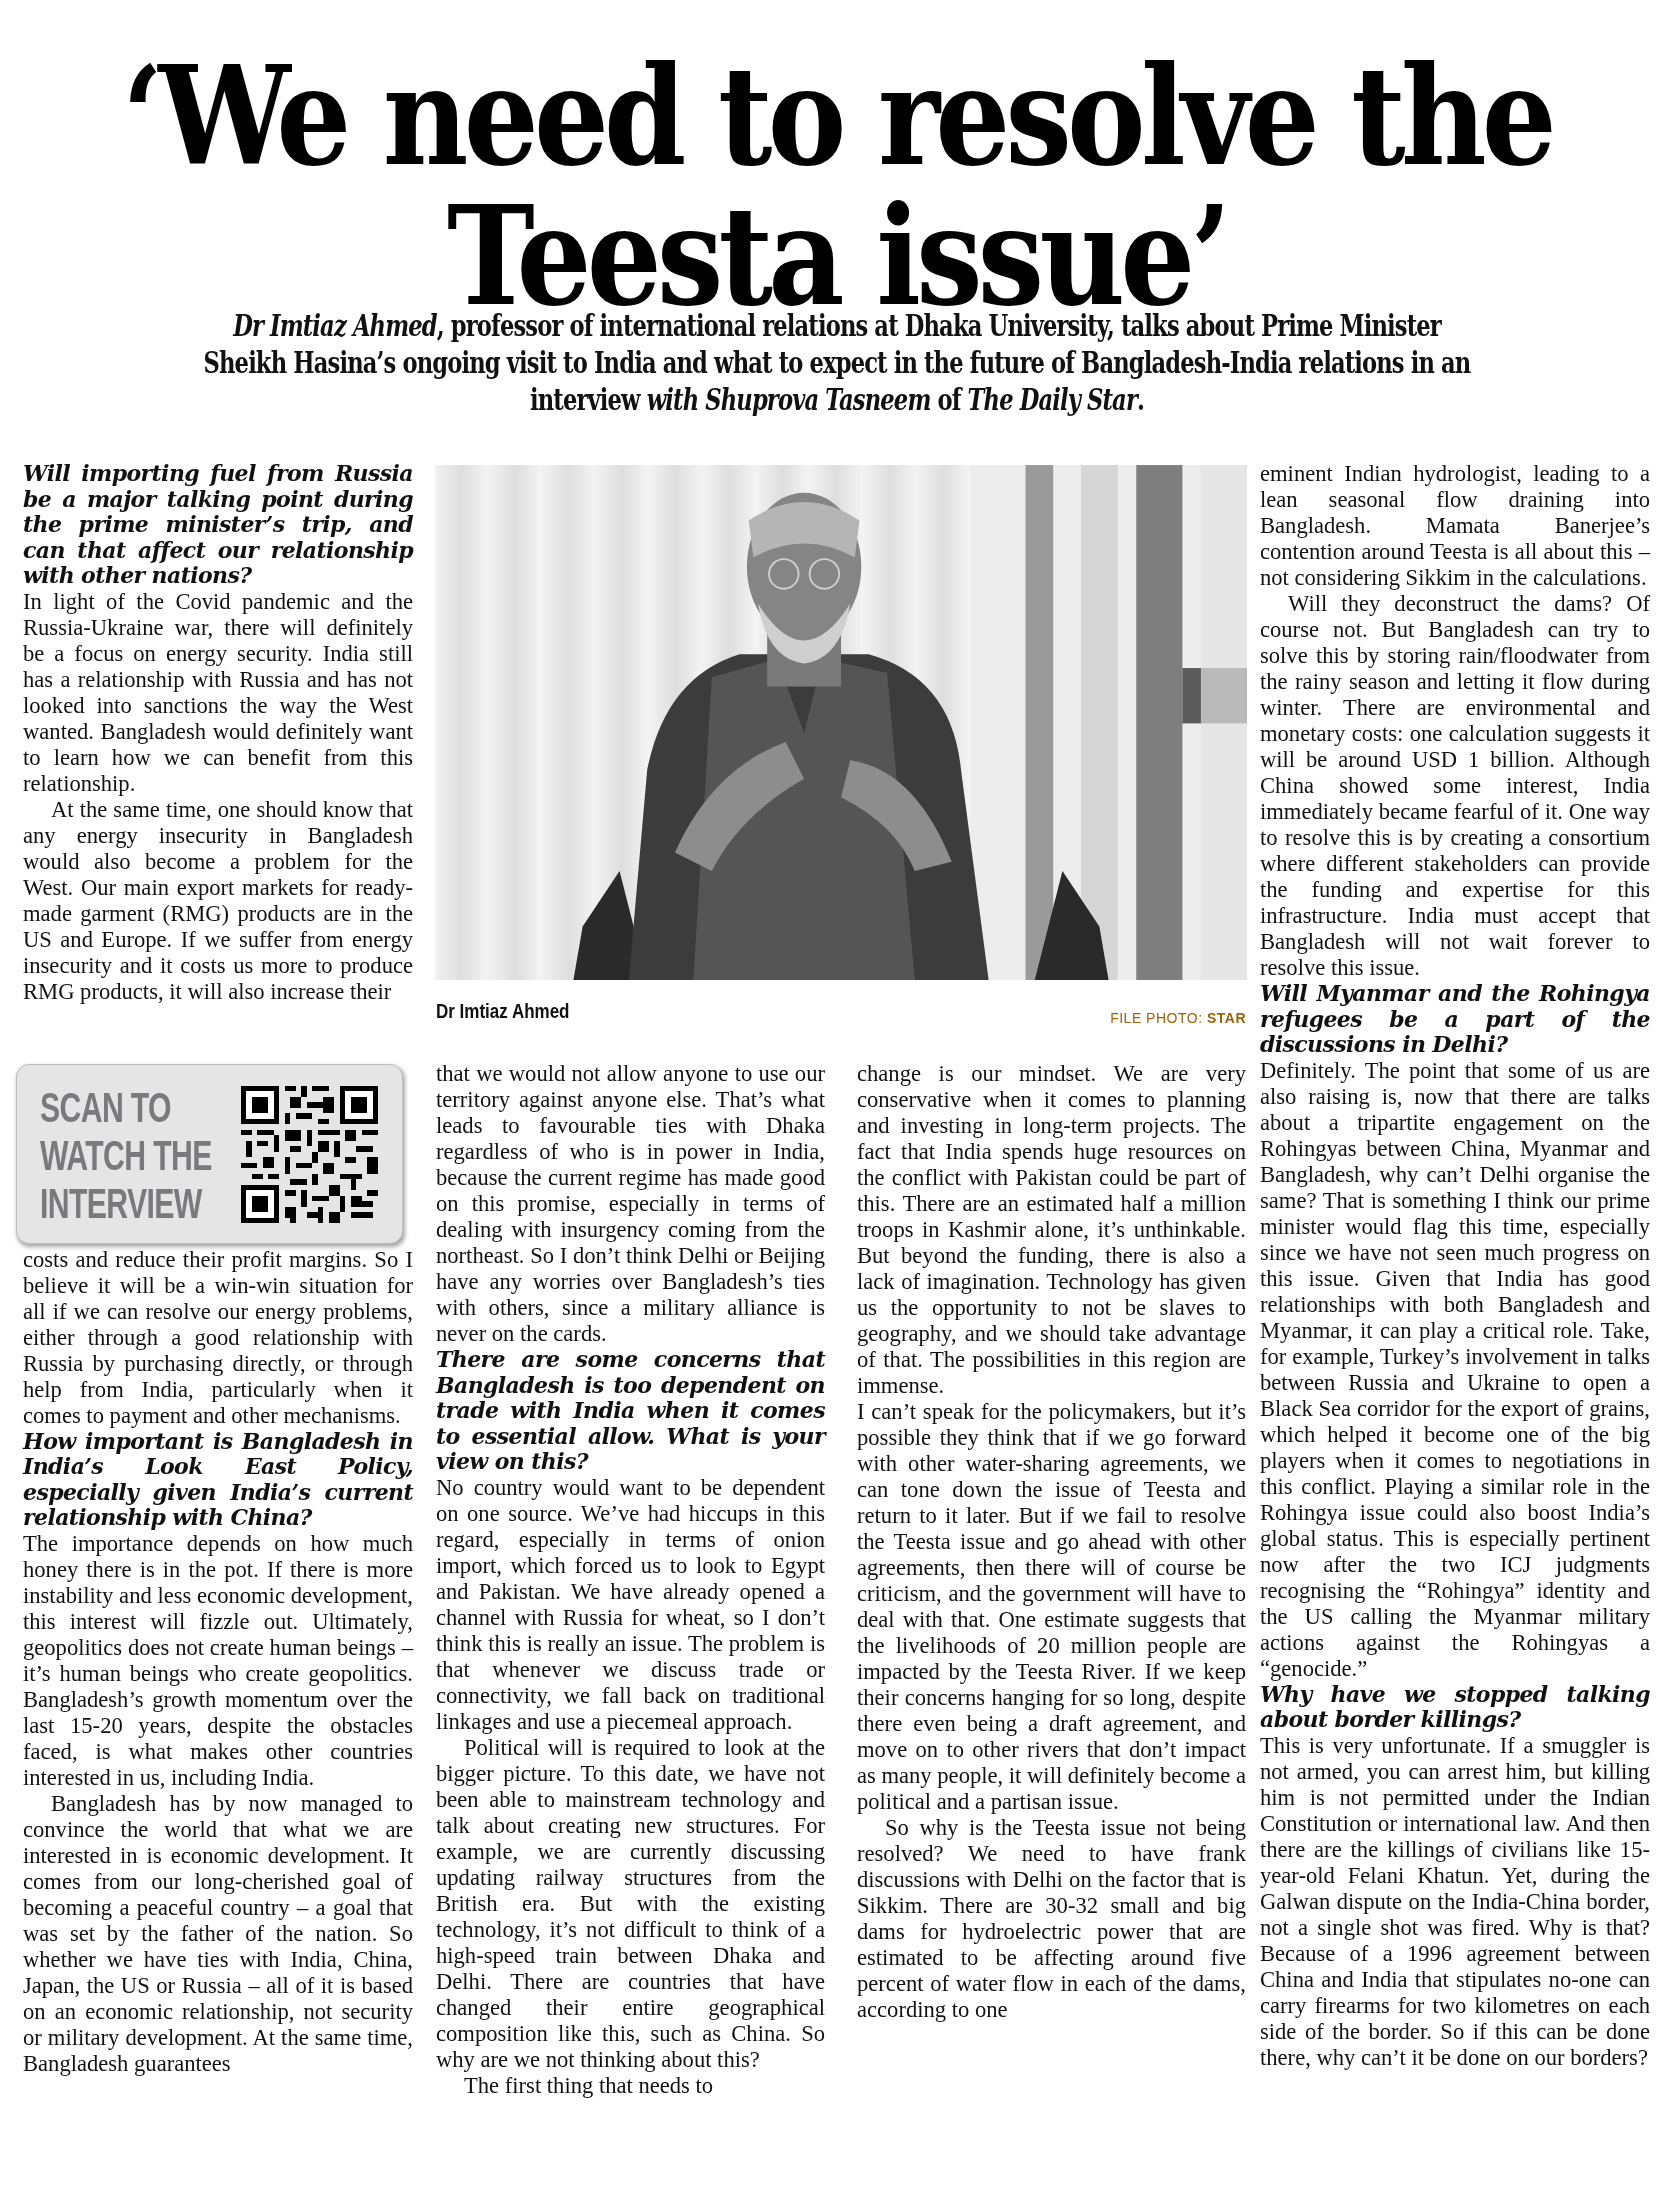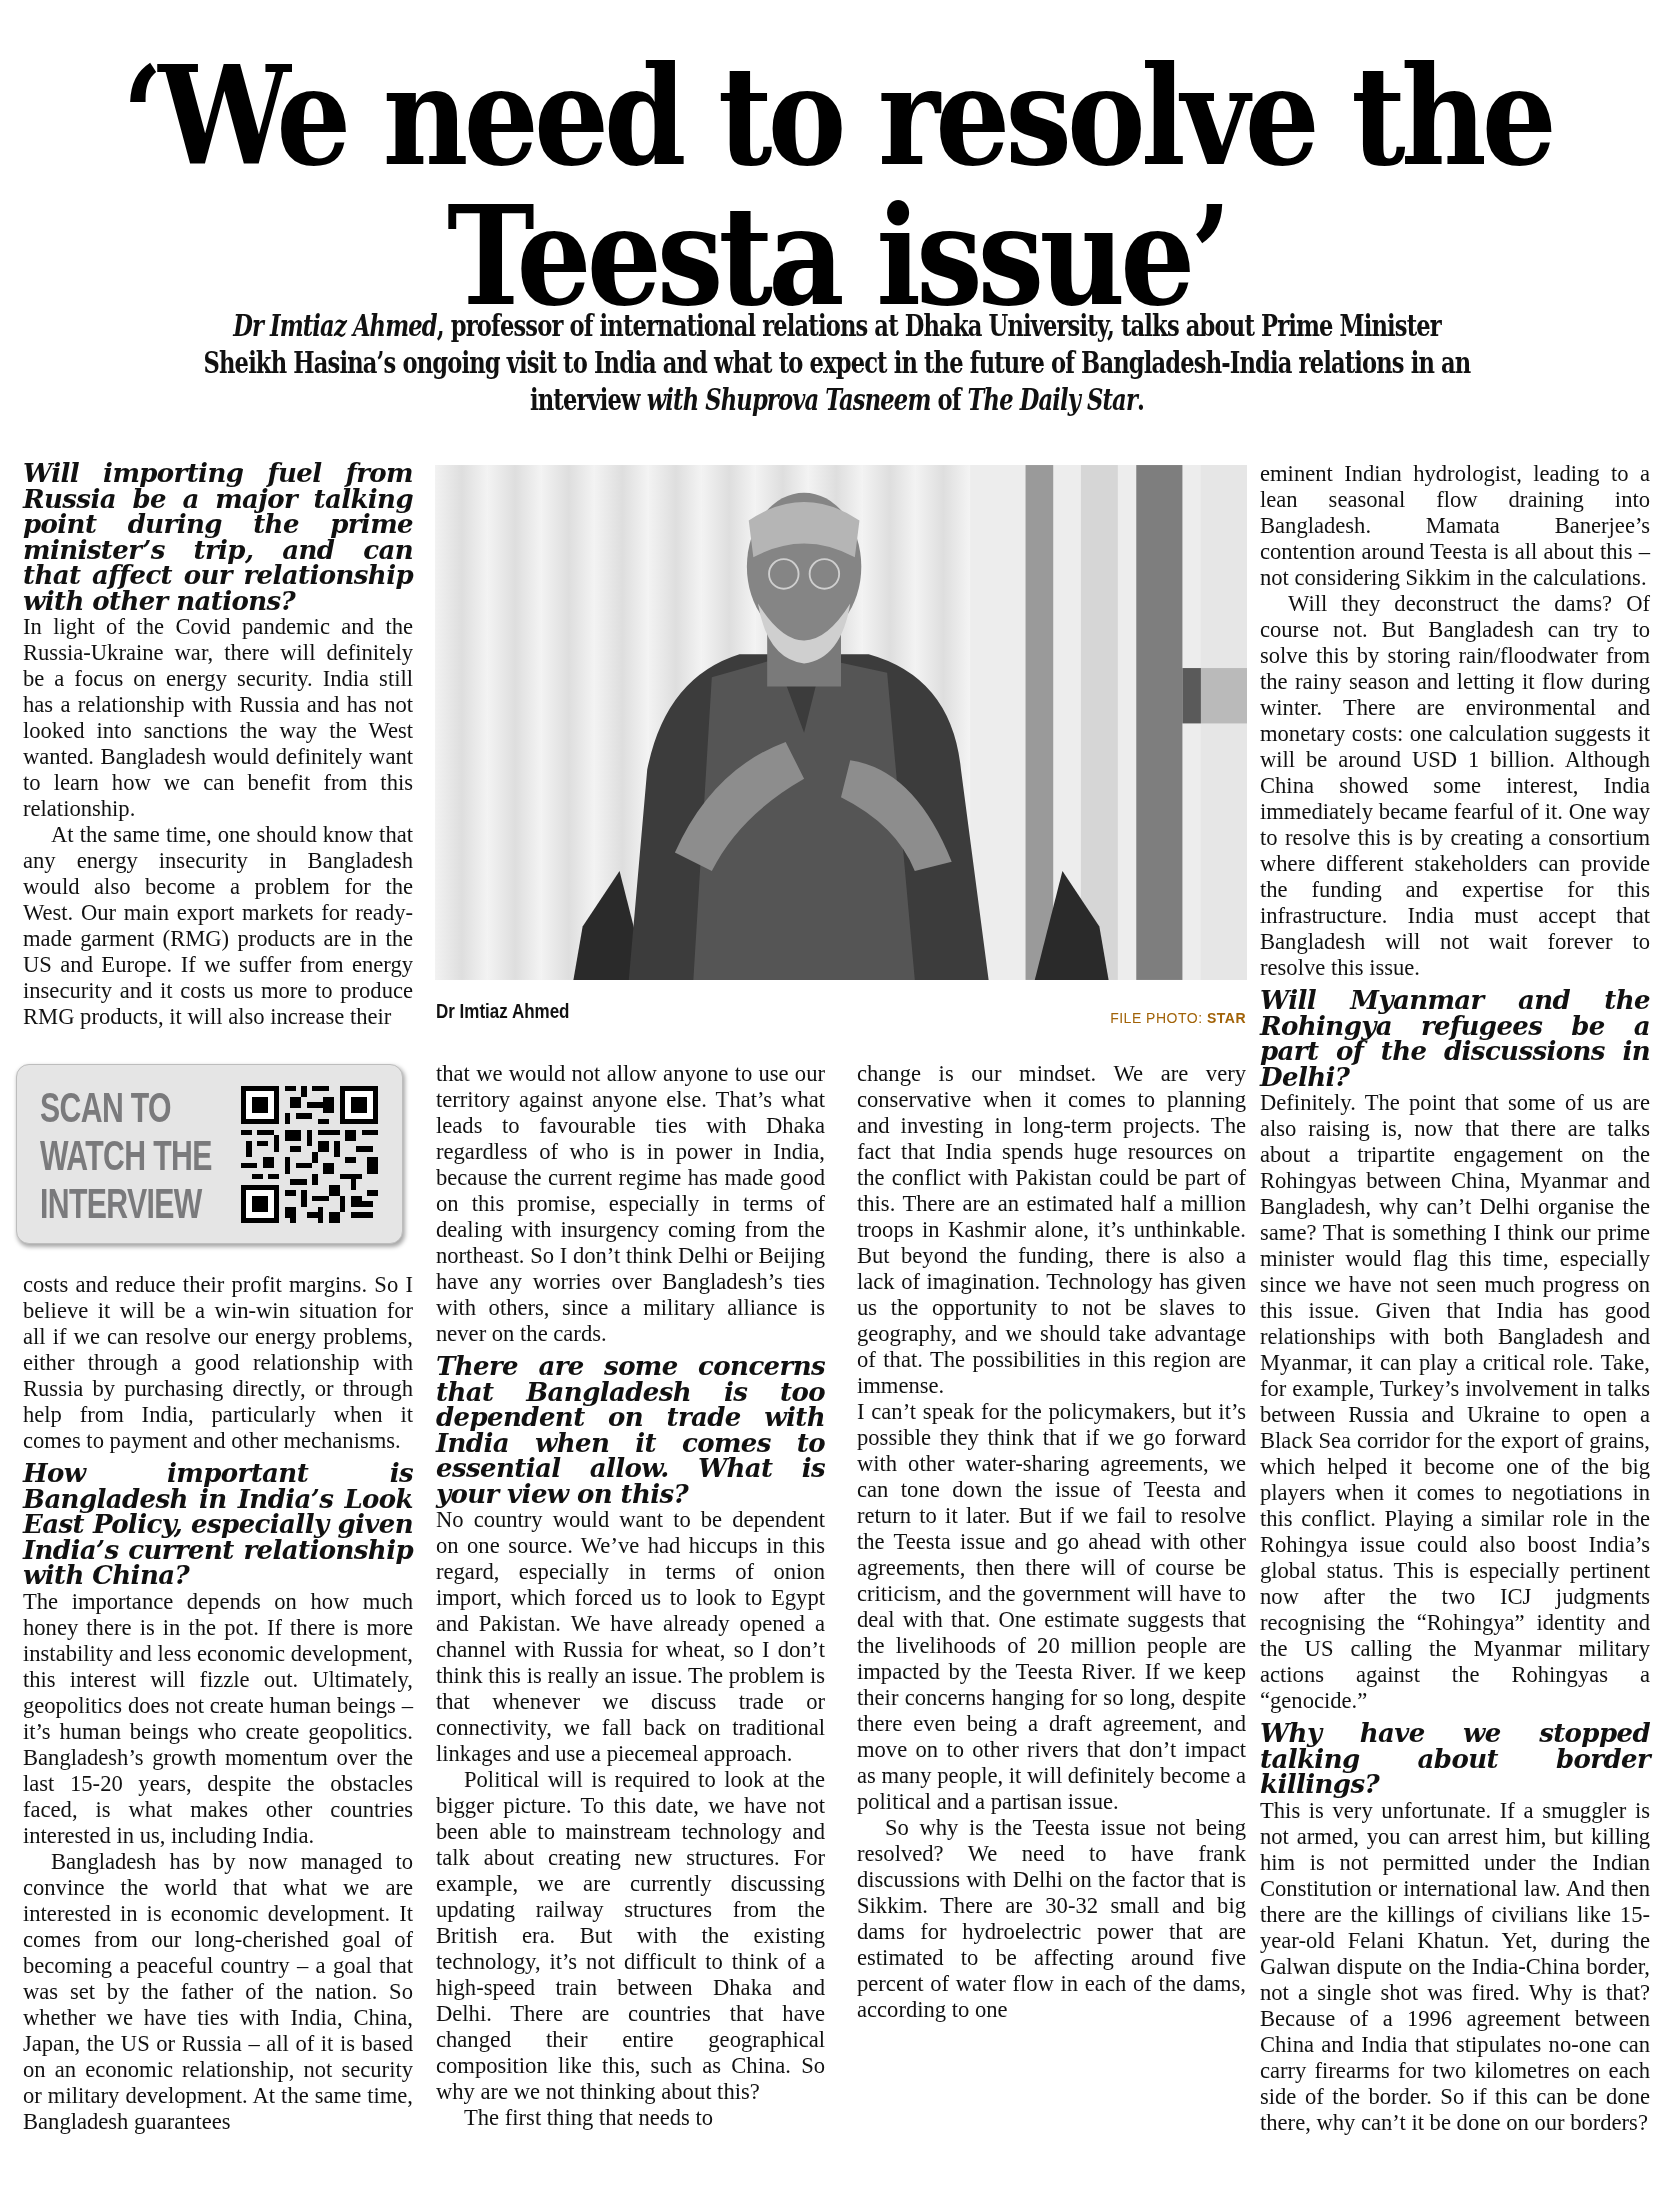--- a/index.html
+++ b/index.html
@@ -15,22 +15,22 @@
       position: absolute; left: 0; top: 308px; width: 1674px;
       text-align: center; font-family: "DejaVu Serif", serif; font-weight: bold;
       font-size: 29px; line-height: 37px; letter-spacing: -1.1px; color: #111;
     }
     .deck .line { display: block; white-space: nowrap; transform: scaleX(0.78); transform-origin: center; }
     .deck i { font-style: italic; }
 
     .col { position: absolute; top: 461px; font-family: "Liberation Serif", serif; font-size: 22.6px; line-height: 26px; text-align: justify; color: #111; }
     .col p { margin: 0; hyphens: none; }
     .col p.indent { text-indent: 28px; }
-    .q { font-family: "DejaVu Serif", serif; font-weight: bold; font-style: italic; font-size: 26px; line-height: 25.5px; letter-spacing: -0.6px; margin: 0 0 5.5px 0; text-align: justify; }
-    .q.gap { margin-top: 7px; }
+    .q { font-family: "DejaVu Serif", serif; font-weight: bold; font-style: italic; font-size: 22px; line-height: 25.5px; letter-spacing: -0.6px; margin: 0 0 5.5px 0; text-align: justify; }
+    .q.gap { margin-top: 0; }
 
     #col1 { left: 23px; width: 390px; }
     #col4 { left: 1260px; width: 390px; }
     #col2 { left: 436px; width: 389px; top: 1061px; }
     #col3 { left: 857px; width: 389px; top: 1061px; }
 
     .photo {
       position: absolute; left: 435px; top: 465px; width: 812px; height: 515px;
       overflow: hidden; background: #e6e6e6;
     }

